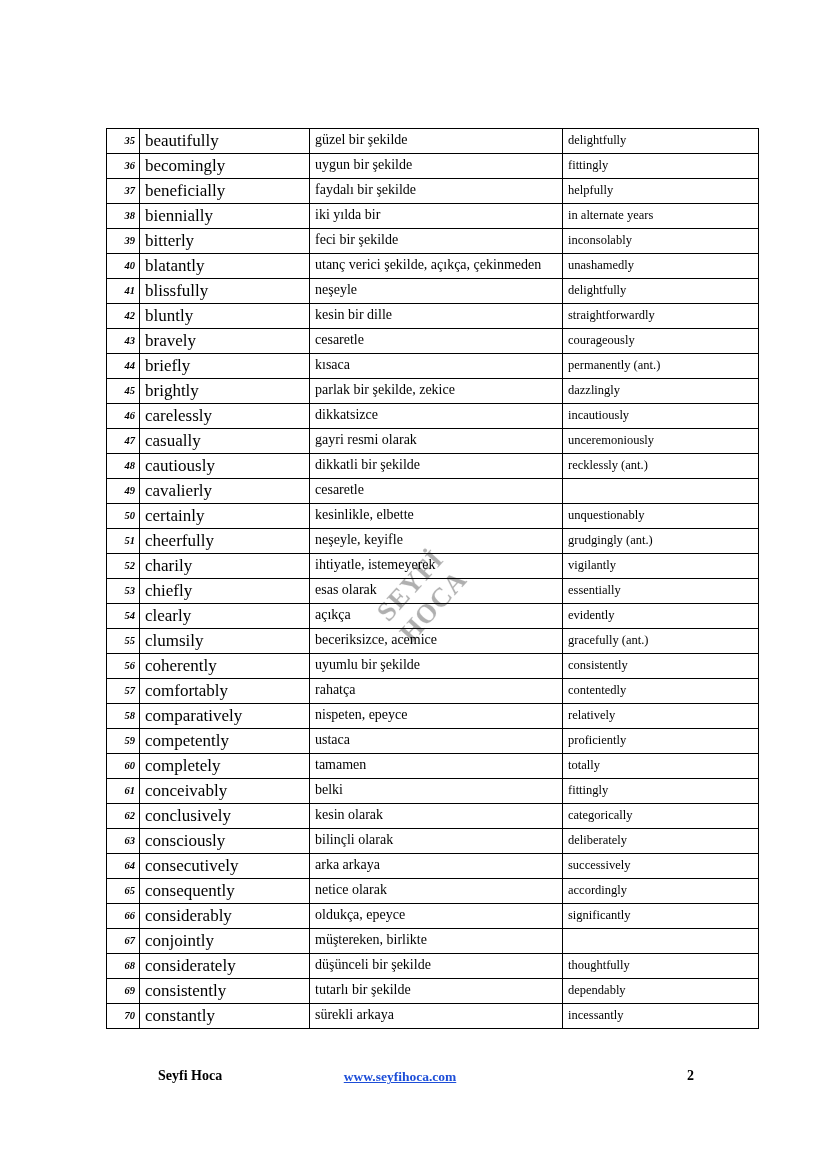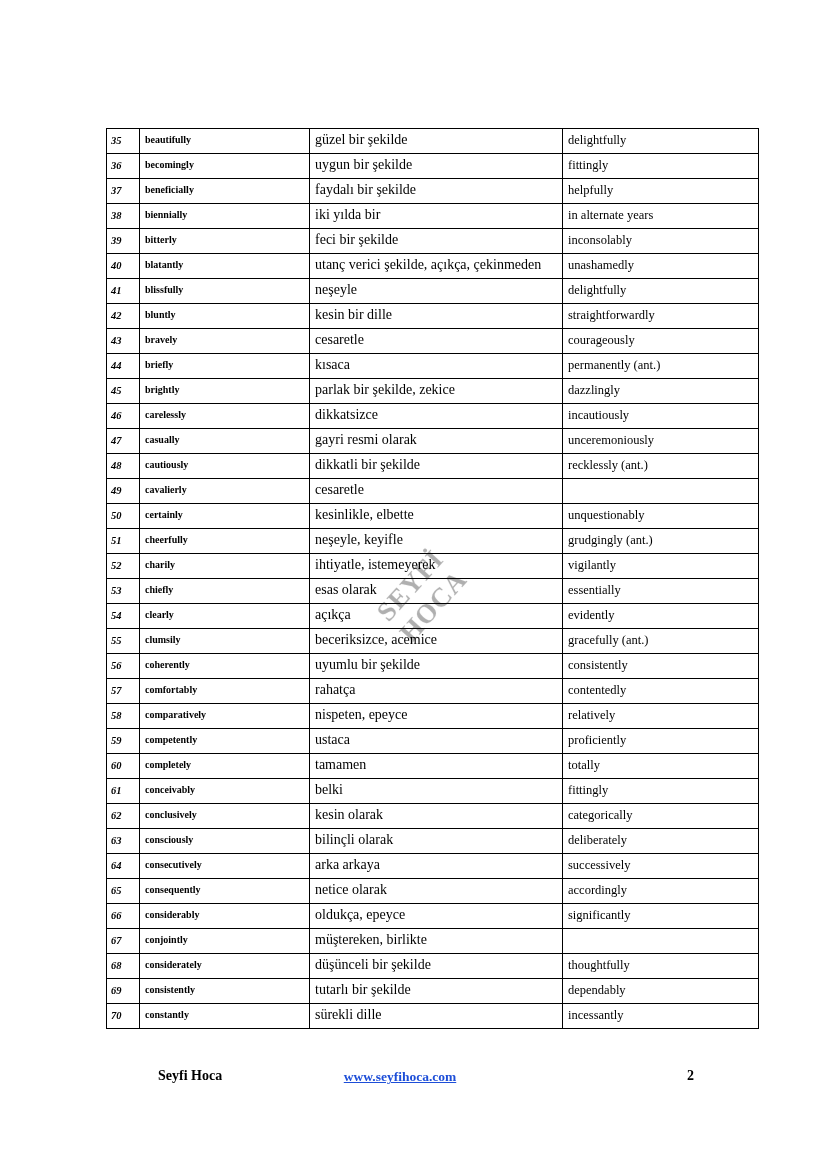--- a/index.html
+++ b/index.html
@@ -35,30 +35,30 @@
     border: 1px solid #000000;
     padding: 2px 4px 3px 5px;
     vertical-align: middle;
     height: 19px;
     line-height: 1.05;
     overflow: hidden;
     white-space: nowrap;
   }
   .col-num {
     width: 24px;
-    text-align: left;
+    text-align: right;
     font-size: 10.5px;
     font-style: italic;
     font-weight: bold;
     padding-left: 4px !important;
   }
   .col-word {
     width: 160px;
-    font-size: 10px;
-    font-weight: bold;
+    font-size: 17px;
+    font-weight: normal;
     margin-left: 18px;
   }
   .col-tr {
     width: 243px;
     font-size: 14px;
     font-weight: normal;
   }
   .col-syn {
     width: 186px;
     font-size: 12.5px;
@@ -335,21 +335,21 @@
         </tr>
         <tr>
           <td class="col-num">69</td>
           <td class="col-word">consistently</td>
           <td class="col-tr">tutarlı bir şekilde</td>
           <td class="col-syn">dependably</td>
         </tr>
         <tr>
           <td class="col-num">70</td>
           <td class="col-word">constantly</td>
-          <td class="col-tr">sürekli dille</td>
+          <td class="col-tr">sürekli arkaya</td>
           <td class="col-syn">incessantly</td>
         </tr>
       </tbody>
   </table>
 
   <div class="watermark">
     <span>SEYFİ HOCA</span>
   </div>
 
   <div class="footer">

